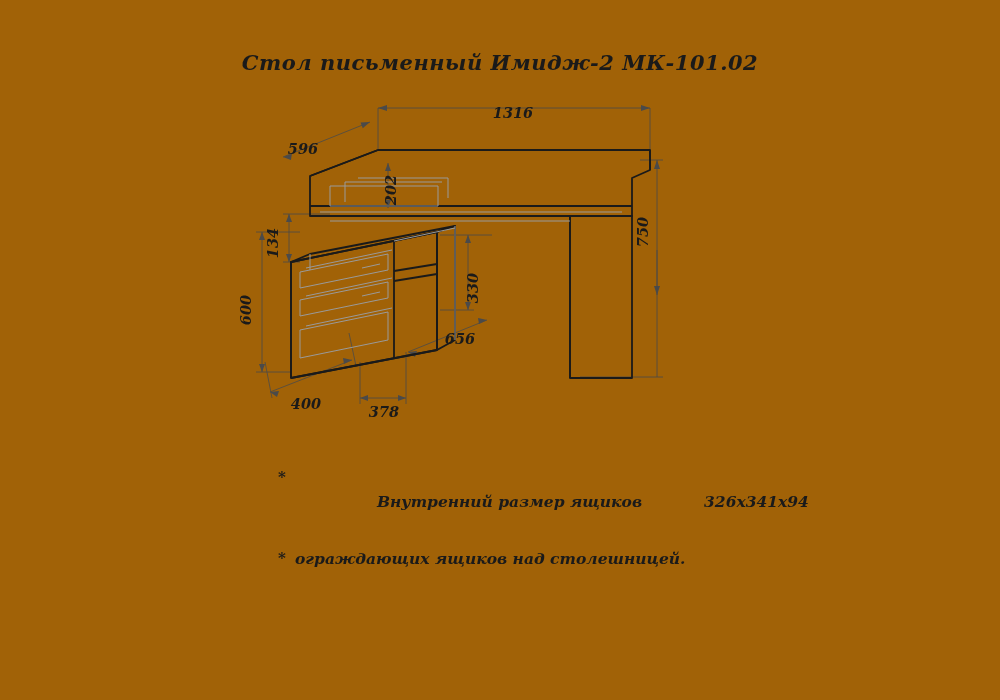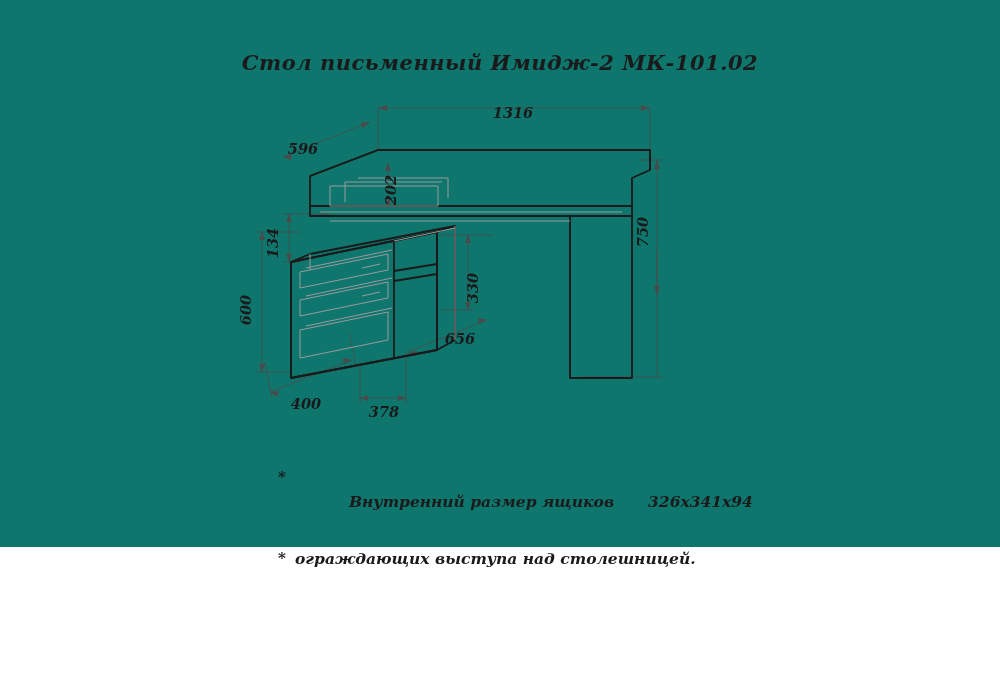--- a/index.html
+++ b/index.html
@@ -11,22 +11,22 @@
     width: 1000px;
     height: 700px;
     position: relative;
     font-family: "DejaVu Sans", sans-serif;
     overflow: hidden;
   }
   #sheet {
     position: absolute;
     left: 0; top: 0;
     width: 1000px;
-    height: 547px;
-    background: #0f766e;
+    height: 700px;
+    background: #a16207;
   }
   #title {
     position: absolute;
     left: 0;
     top: 50px;
     width: 1000px;
     text-align: center;
     font-family: "DejaVu Serif", serif;
     font-style: italic;
     font-weight: bold;
@@ -64,20 +64,21 @@
     line-height: 22px;
   }
   .note-body {
     flex: 1;
   }
   .note-line {
     white-space: pre;
   }
   .note-inline {
     display: inline-block;
+    margin-left: 28px;
   }
   .note-gap {
     display: inline-block;
     width: 34px;
   }
 </style>
 </head>
 <body>
 
 <div id="sheet">
@@ -229,18 +230,18 @@
       <div class="note-star">*</div>
       <div class="note-body">
         <div class="note-line">
           <span class="note-inline">Внутренний размер ящиков</span><span class="note-gap"></span><span class="note-inline">326х341х94</span>
         </div>
       </div>
     </div>
     <div class="note-row">
       <div class="note-star">*</div>
       <div class="note-body">
-        <div class="note-line">ограждающих выступа над столешницей.</div>
+        <div class="note-line">ограждающих ящиков над столешницей.</div>
       </div>
     </div>
   </div>
 
 </div>
 
 </body></html>

